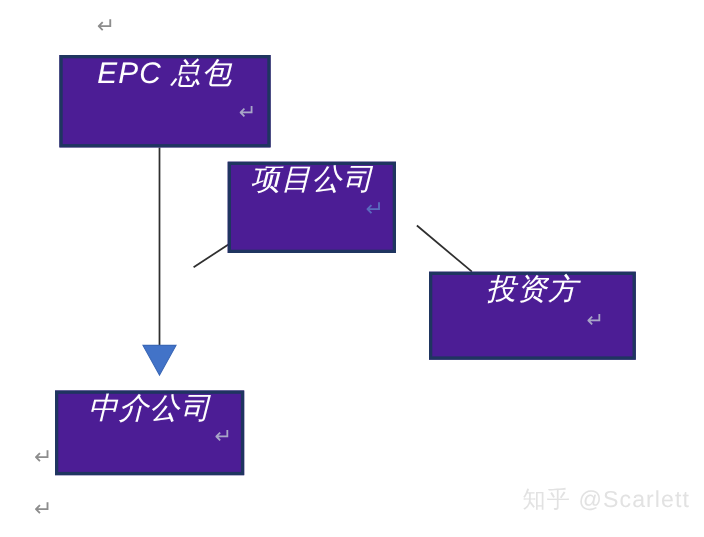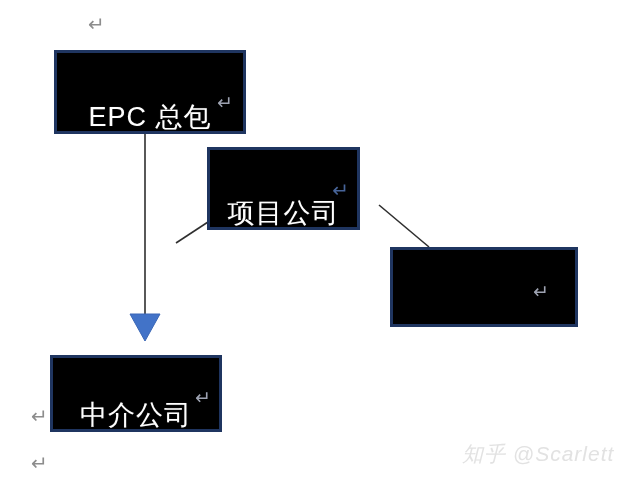--- a/index.html
+++ b/index.html
@@ -24,26 +24,27 @@
     left: 0;
     top: 0;
     width: 640px;
     height: 488px;
     pointer-events: none;
   }
   
   .node {
     position: absolute;
     box-sizing: border-box;
-    background: #000000;
+    background: #4c1d95;
     border: 3px solid #1f3560;
     display: flex;
-    align-items: flex-end;
+    align-items: flex-start;
     justify-content: center;
     z-index: 3;
+    font-style: italic;
   }
   .node-label {
     color: #ffffff;
     font-size: 27px;
     letter-spacing: 1px;
     white-space: nowrap;
     line-height: 1;
     text-shadow: 0 0 1px rgba(255,255,255,0.25);
   }
   
@@ -100,27 +101,28 @@
     <span class="node-label">EPC 总包</span>
     <span class="ret inbox" style="right:10px; top:40px;">↵</span>
   </div>
 
   <div class="node" style="left:207px; top:147px; width:153px; height:83px;">
     <span class="node-label">项目公司</span>
     <span class="ret faint" style="right:8px; top:30px;">↵</span>
   </div>
 
   <div class="node" style="left:390px; top:247px; width:188px; height:80px;">
+    <span class="node-label">投资方</span>
     <span class="ret inbox" style="right:26px; top:32px;">↵</span>
   </div>
 
   <div class="node" style="left:50px; top:355px; width:172px; height:77px;">
     <span class="node-label">中介公司</span>
     <span class="ret inbox" style="right:8px; top:30px;">↵</span>
   </div>
 
   <span class="ret" style="left:88px; top:14px;">↵</span>
   <span class="ret" style="left:31px; top:406px;">↵</span>
   <span class="ret" style="left:31px; top:453px;">↵</span>
 
-  <div id="watermark" style="left:462px; top:440px;font-style:italic;">知乎 @Scarlett</div>
+  <div id="watermark" style="left:475px; top:440px;">知乎 @Scarlett</div>
 
 </div>
 
 </body></html>

